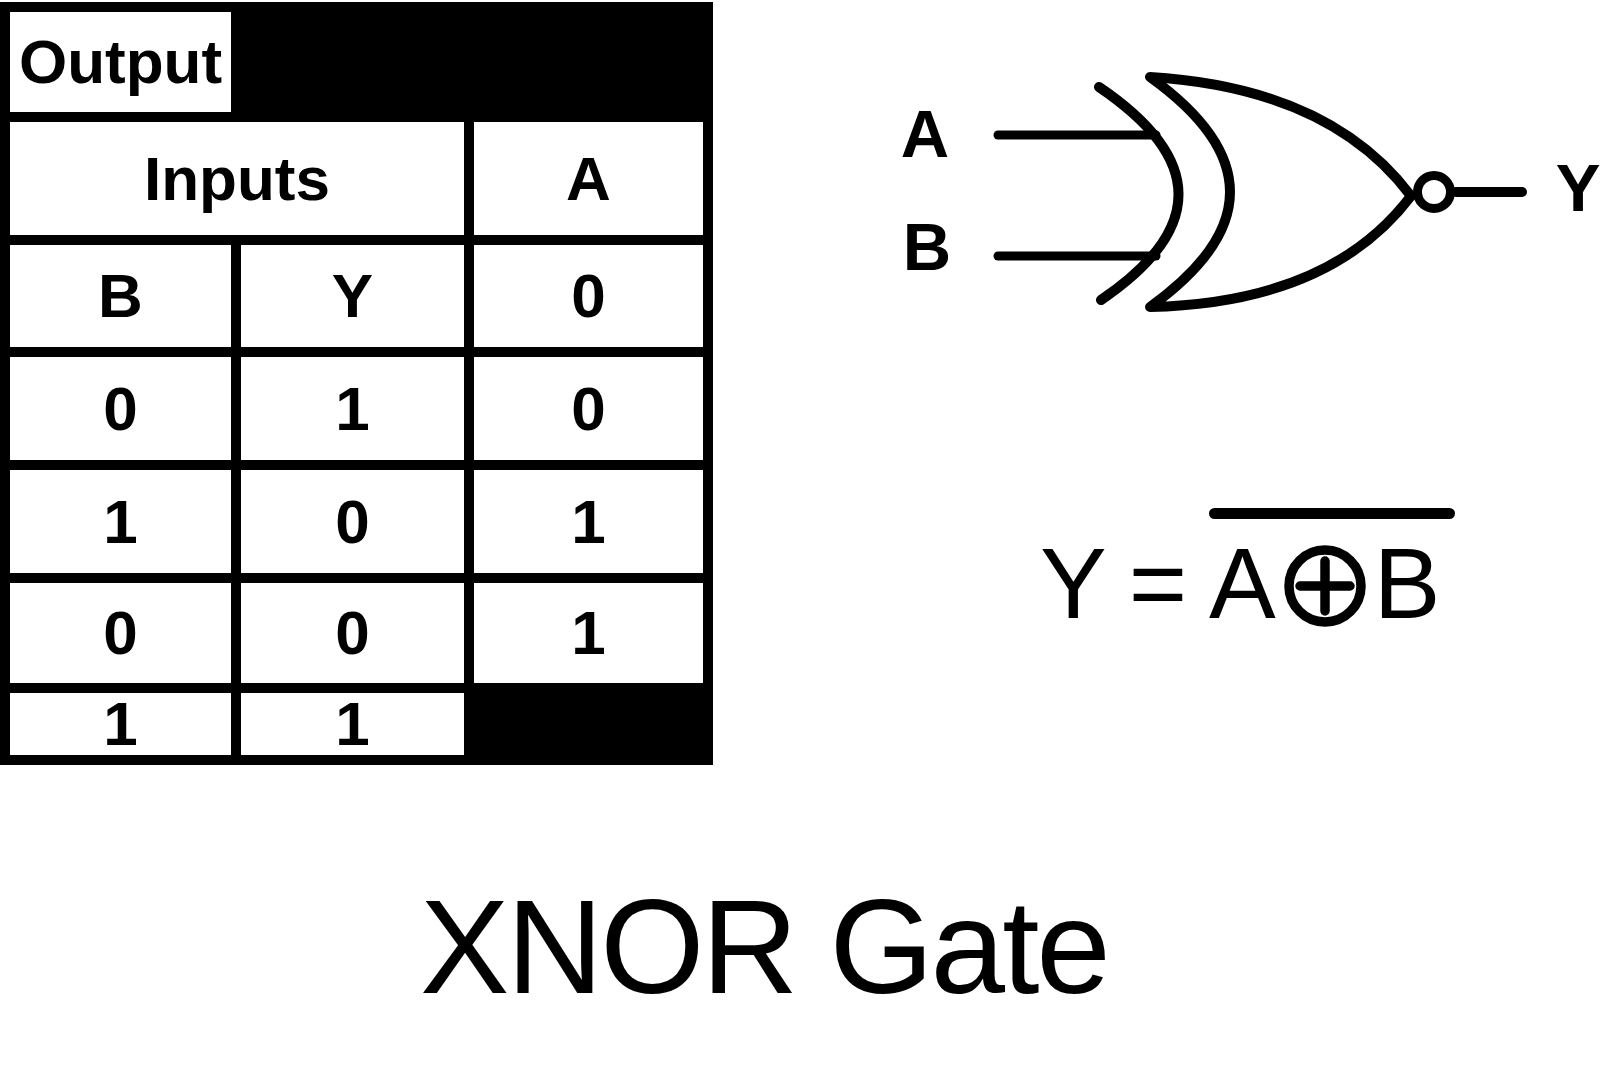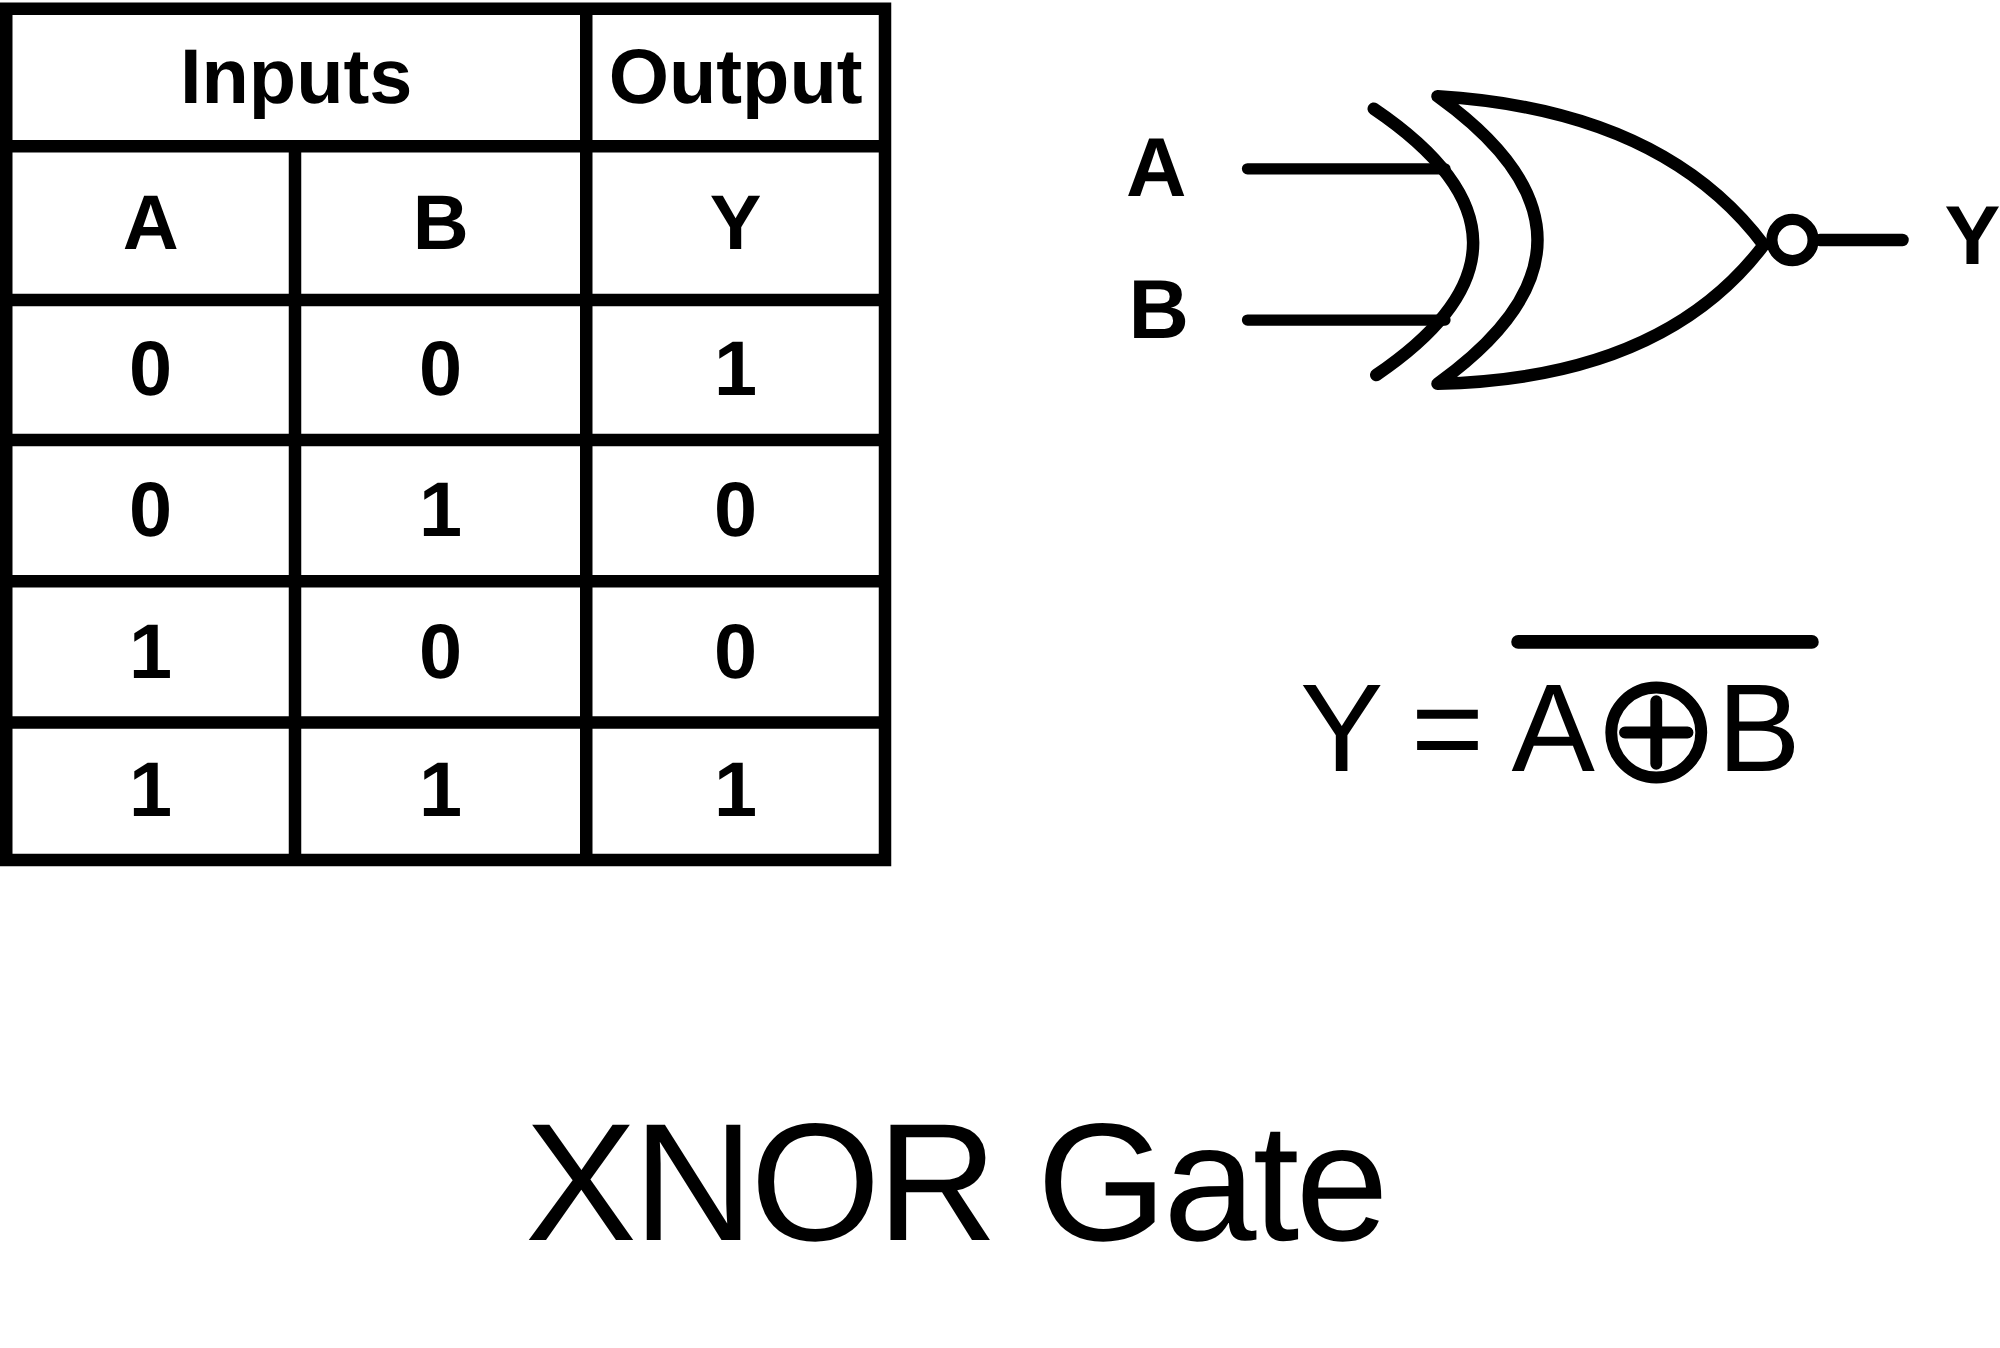--- a/index.html
+++ b/index.html
@@ -89,22 +89,22 @@
     letter-spacing: -3px;
     white-space: nowrap;
   }
 </style>
 </head>
 <body>
 
 <div class="stage">
 
   <div class="truth-table">
+    <div class="tt-cell">Output</div>
     <div class="tt-cell tt-span2">Inputs</div>
-    <div class="tt-cell">Output</div>
 
     <div class="tt-cell">A</div>
     <div class="tt-cell">B</div>
     <div class="tt-cell">Y</div>
 
     <div class="tt-cell">0</div>
     <div class="tt-cell">0</div>
     <div class="tt-cell">1</div>
 
     <div class="tt-cell">0</div>

